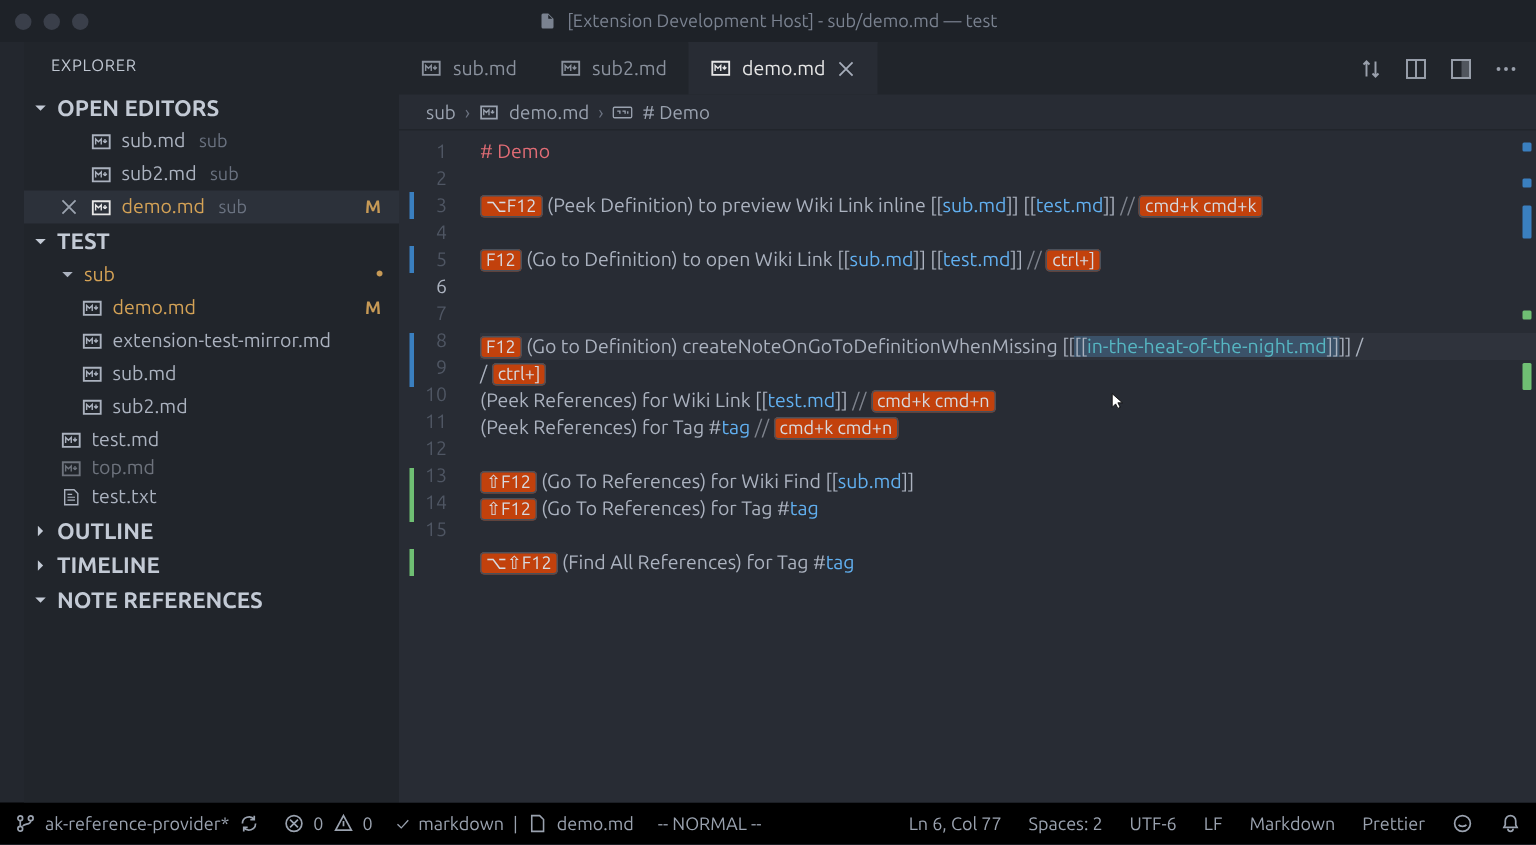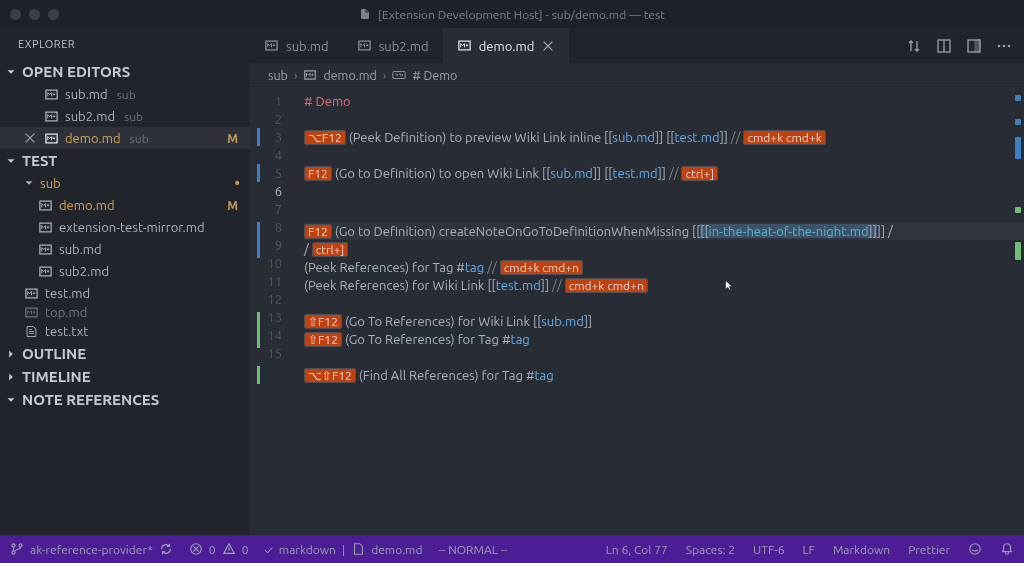--- a/index.html
+++ b/index.html
@@ -45,20 +45,21 @@
       font-size: 12px;
     }
     .file-page-icon {
       width: 12px;
       height: 12px;
       fill: currentColor;
     }
     .main {
       display: flex;
       height: 507px;
+      padding-left: 16px;
     }
     .sidebar {
       width: 250px;
       background: #21252b;
       display: flex;
       flex-direction: column;
     }
     .sidebar-header {
       padding: 10px 18px;
       font-size: 11px;
@@ -211,21 +212,21 @@
     .mm { position:absolute; right:3px; width:6px; height:6px; border-radius:1px; }
 
     .cursor-fake {
       position:absolute;
       width:12px; height:16px;
       pointer-events:none;
     }
 
     .statusbar {
       height: 28px;
-      background: #4c1d95;
+      background: #000000;
       display: flex;
       align-items: center;
       color: #9aa2af;
       font-size: 12px;
       padding: 0 10px;
       gap: 16px;
     }
     .statusbar .seg { display:flex; align-items:center; gap:6px; cursor:pointer;}
     .sb-icon { width:14px; height:14px; }
     .statusbar .right { margin-left:auto; display:flex; gap:18px; align-items:center;}
@@ -459,28 +460,28 @@
         <div class="ln">15</div>
       </div>
       <div class="code-lines">
         <div class="line"><span class="hdr">#</span><span class="hdr"> </span><span class="hdr">Demo</span></div>
         <div class="line"></div>
         <div class="line"><span class="leftbar bar-blue"></span><span class="kbd">⌥F12</span><span class="txt"> (Peek Definition) to preview Wiki Link inline [[</span><span class="link">sub.md</span><span class="linkb">]] [[</span><span class="link">test.md</span><span class="linkb">]] </span><span class="cmt">// </span><span class="kbd">cmd+k cmd+k</span></div>
         <div class="line"></div>
         <div class="line"><span class="leftbar bar-blue"></span><span class="kbd">F12</span><span class="txt"> (Go to Definition) to open Wiki Link [[</span><span class="link">sub.md</span><span class="linkb">]] [[</span><span class="link">test.md</span><span class="linkb">]] </span><span class="cmt">// </span><span class="kbd">ctrl+]</span></div>
         <div class="line cursor-line"><span class="leftbar bar-blue"></span><span class="kbd">F12</span><span class="txt"> (Go to Definition) createNoteOnGoToDefinitionWhenMissing [[</span><span class="hl"><span class="linkb">[[</span><span class="link2">in-the-heat-of-the-night.md</span><span class="linkb">]]</span></span><span class="txt">]] /</span></div>
         <div class="line"><span class="leftbar bar-blue"></span><span class="txt">/ </span><span class="kbd">ctrl+]</span></div>
-        <div class="line"><span class="txt">(Peek References) for Tag #</span><span class="tag">tag</span><span class="cmt"> // </span><span class="kbd">cmd+k cmd+n</span></div>
         <div class="line"><span class="txt">(Peek References) for Wiki Link [[</span><span class="link">test.md</span><span class="linkb">]] </span><span class="cmt">// </span><span class="kbd">cmd+k cmd+n</span>
            <svg class="cursor-fake" style="left:420px; top:1px" viewBox="0 0 16 16">
               <path d="M2 2l0 12 3-3 2 4 2-1-2-4 4 0z" fill="#fff" stroke="#000" stroke-width="0.7"></path>
             </svg>
         </div>
+        <div class="line"><span class="txt">(Peek References) for Tag #</span><span class="tag">tag</span><span class="cmt"> // </span><span class="kbd">cmd+k cmd+n</span></div>
         <div class="line"></div>
-        <div class="line"><span class="leftbar bar-green"></span><span class="kbd">⇧F12</span><span class="txt"> (Go To References) for Wiki Link [[</span><span class="link">sub.md</span><span class="linkb">]]</span></div>
+        <div class="line"><span class="leftbar bar-green"></span><span class="kbd">⇧F12</span><span class="txt"> (Go To References) for Wiki Find [[</span><span class="link">sub.md</span><span class="linkb">]]</span></div>
         <div class="line"><span class="leftbar bar-green"></span><span class="kbd">⇧F12</span><span class="txt"> (Go To References) for Tag #</span><span class="tag">tag</span></div>
         <div class="line"></div>
         <div class="line"><span class="leftbar bar-green"></span><span class="kbd">⌥⇧F12</span><span class="txt"> (Find All References) for Tag #</span><span class="tag">tag</span></div>
 
         <div class="minimap-marks">
           <div class="mm" style="top:8px; background:#3a7fbf"></div>
           <div class="mm" style="top:32px; background:#3a7fbf"></div>
           <div class="mm" style="top:50px; background:#3a7fbf; height:22px;"></div>
           <div class="mm" style="top:120px; background:#6fbf73;"></div>
           <div class="mm" style="top:155px; background:#6fbf73; height:18px;"></div>

